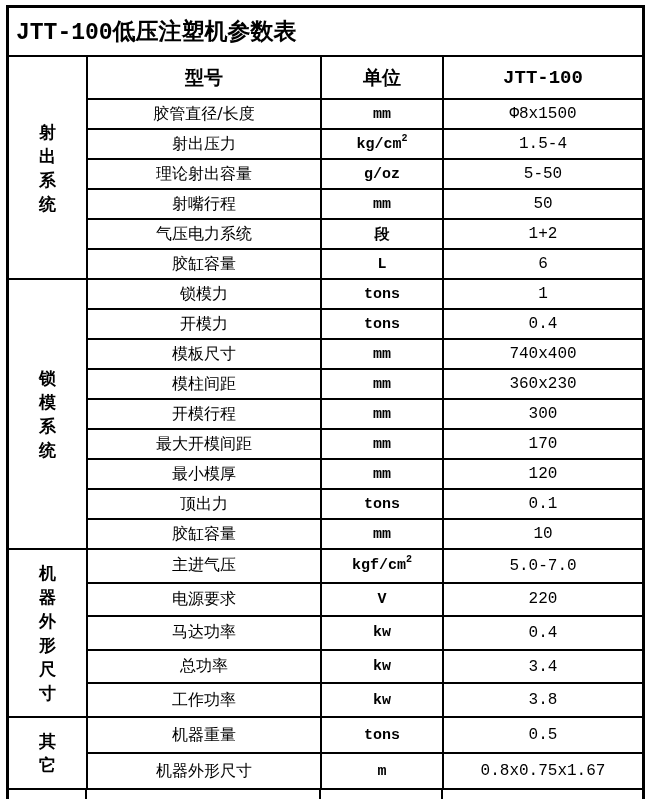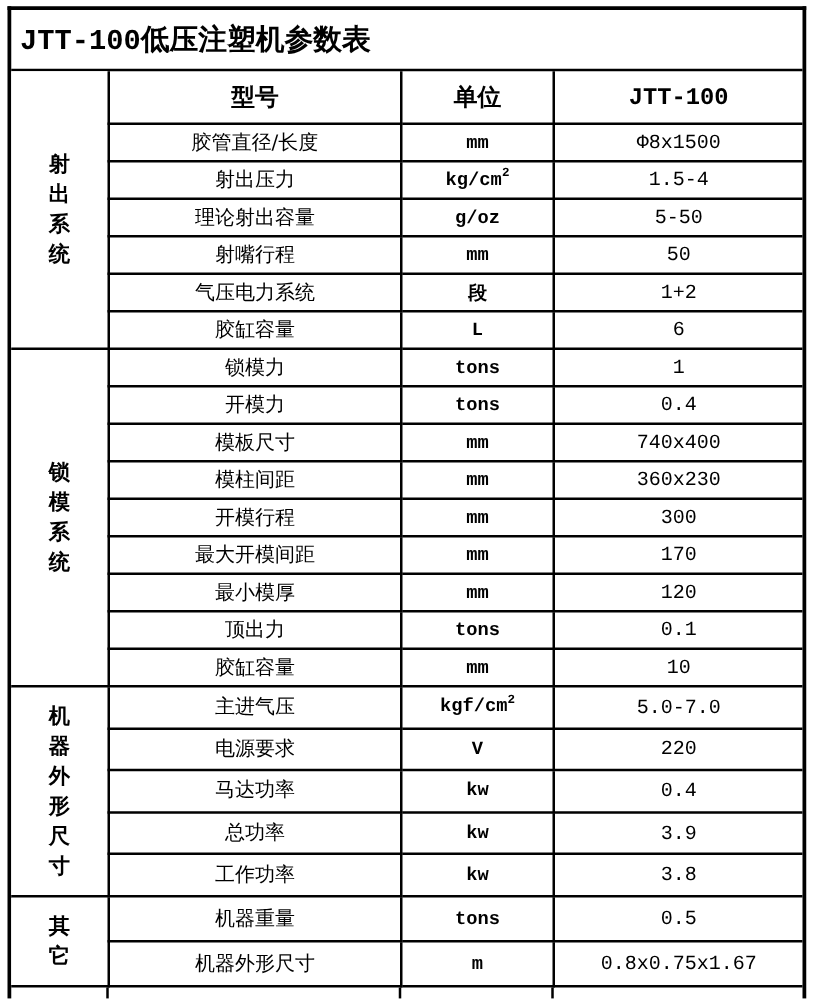--- a/index.html
+++ b/index.html
@@ -229,21 +229,21 @@
             <td class="value-cell">220</td>
           </tr>
           <tr>
             <td class="param-cell">马达功率</td>
             <td class="unit-cell">kw</td>
             <td class="value-cell">0.4</td>
           </tr>
           <tr>
             <td class="param-cell">总功率</td>
             <td class="unit-cell">kw</td>
-            <td class="value-cell">3.9</td>
+            <td class="value-cell">3.4</td>
           </tr>
           <tr>
             <td class="param-cell">工作功率</td>
             <td class="unit-cell">kw</td>
             <td class="value-cell">3.8</td>
           </tr>
           <tr>
             <td class="group-cell" rowspan="2">
               <div class="group-label">其它</div>
             </td>

